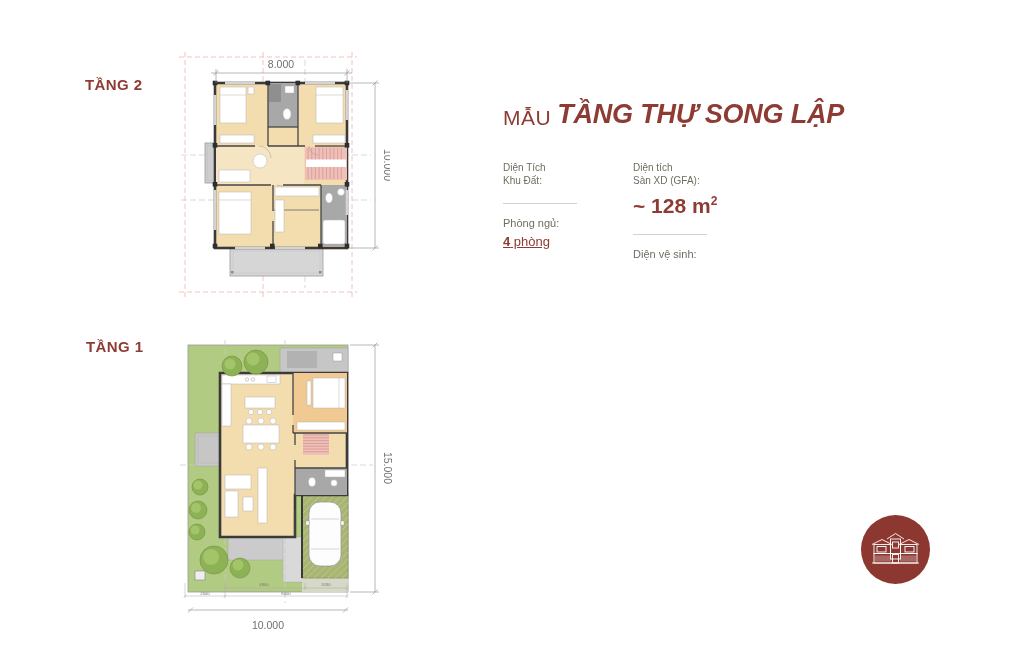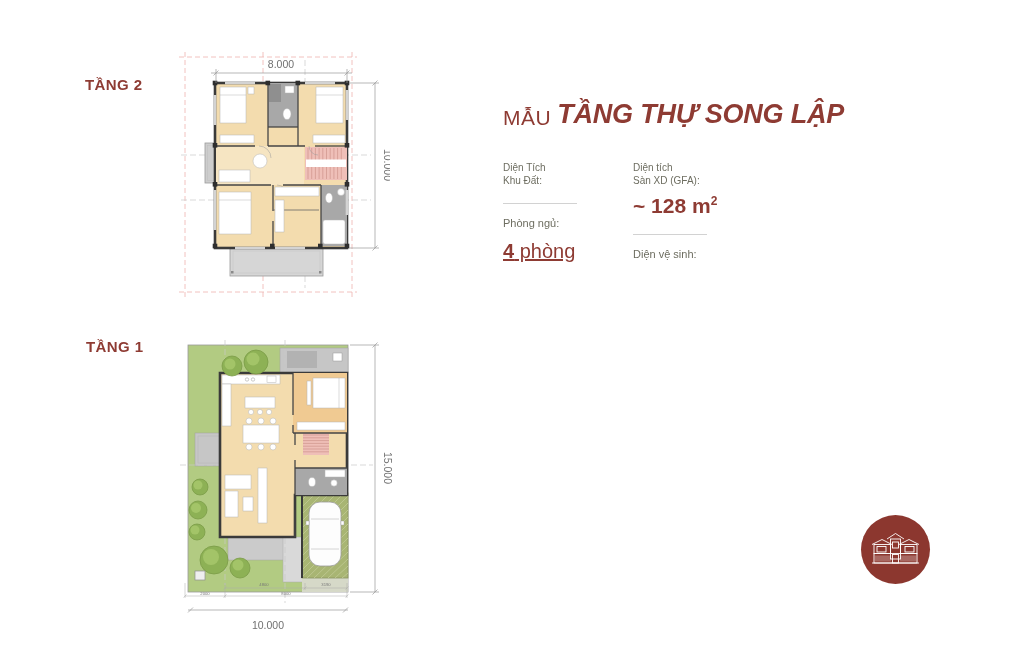--- a/index.html
+++ b/index.html
@@ -17,21 +17,21 @@
   .title-prefix{font-size:21px;letter-spacing:.5px;font-weight:400;}
   .title-main{font-size:27px;font-weight:800;font-style:italic;letter-spacing:-.2px;}
   .spec-cols{display:flex;margin-top:31px;}
   .spec-col{width:130px;}
   .spec-label{font-size:10px;line-height:1.3;color:#6d6d60;}
   .spec-value{margin-top:7px;font-size:21px;font-weight:bold;color:#8e3b33;}
   .spec-value sup{font-size:12px;font-weight:bold;}
   .spec-value .unit{font-weight:600;}
   .divider{width:74px;border:none;border-top:1px solid #d2d2d2;margin:16px 0 13px 0;}
   .room-label{font-size:11px;color:#6d6d60;}
-  .room-value{margin-top:11px;font-size:20px;color:#8e3b33;text-decoration:underline;}
+  .room-value{margin-top:5px;font-size:13px;color:#8e3b33;text-decoration:underline;}
   .room-value .num{font-weight:bold;}
 
   .logo{position:absolute;left:861px;top:515px;width:69px;height:69px;border-radius:50%;
         background:#8c372f;}
   .logo svg{display:block;}
 </style>
 </head>
 <body>
 
 <div class="page">

